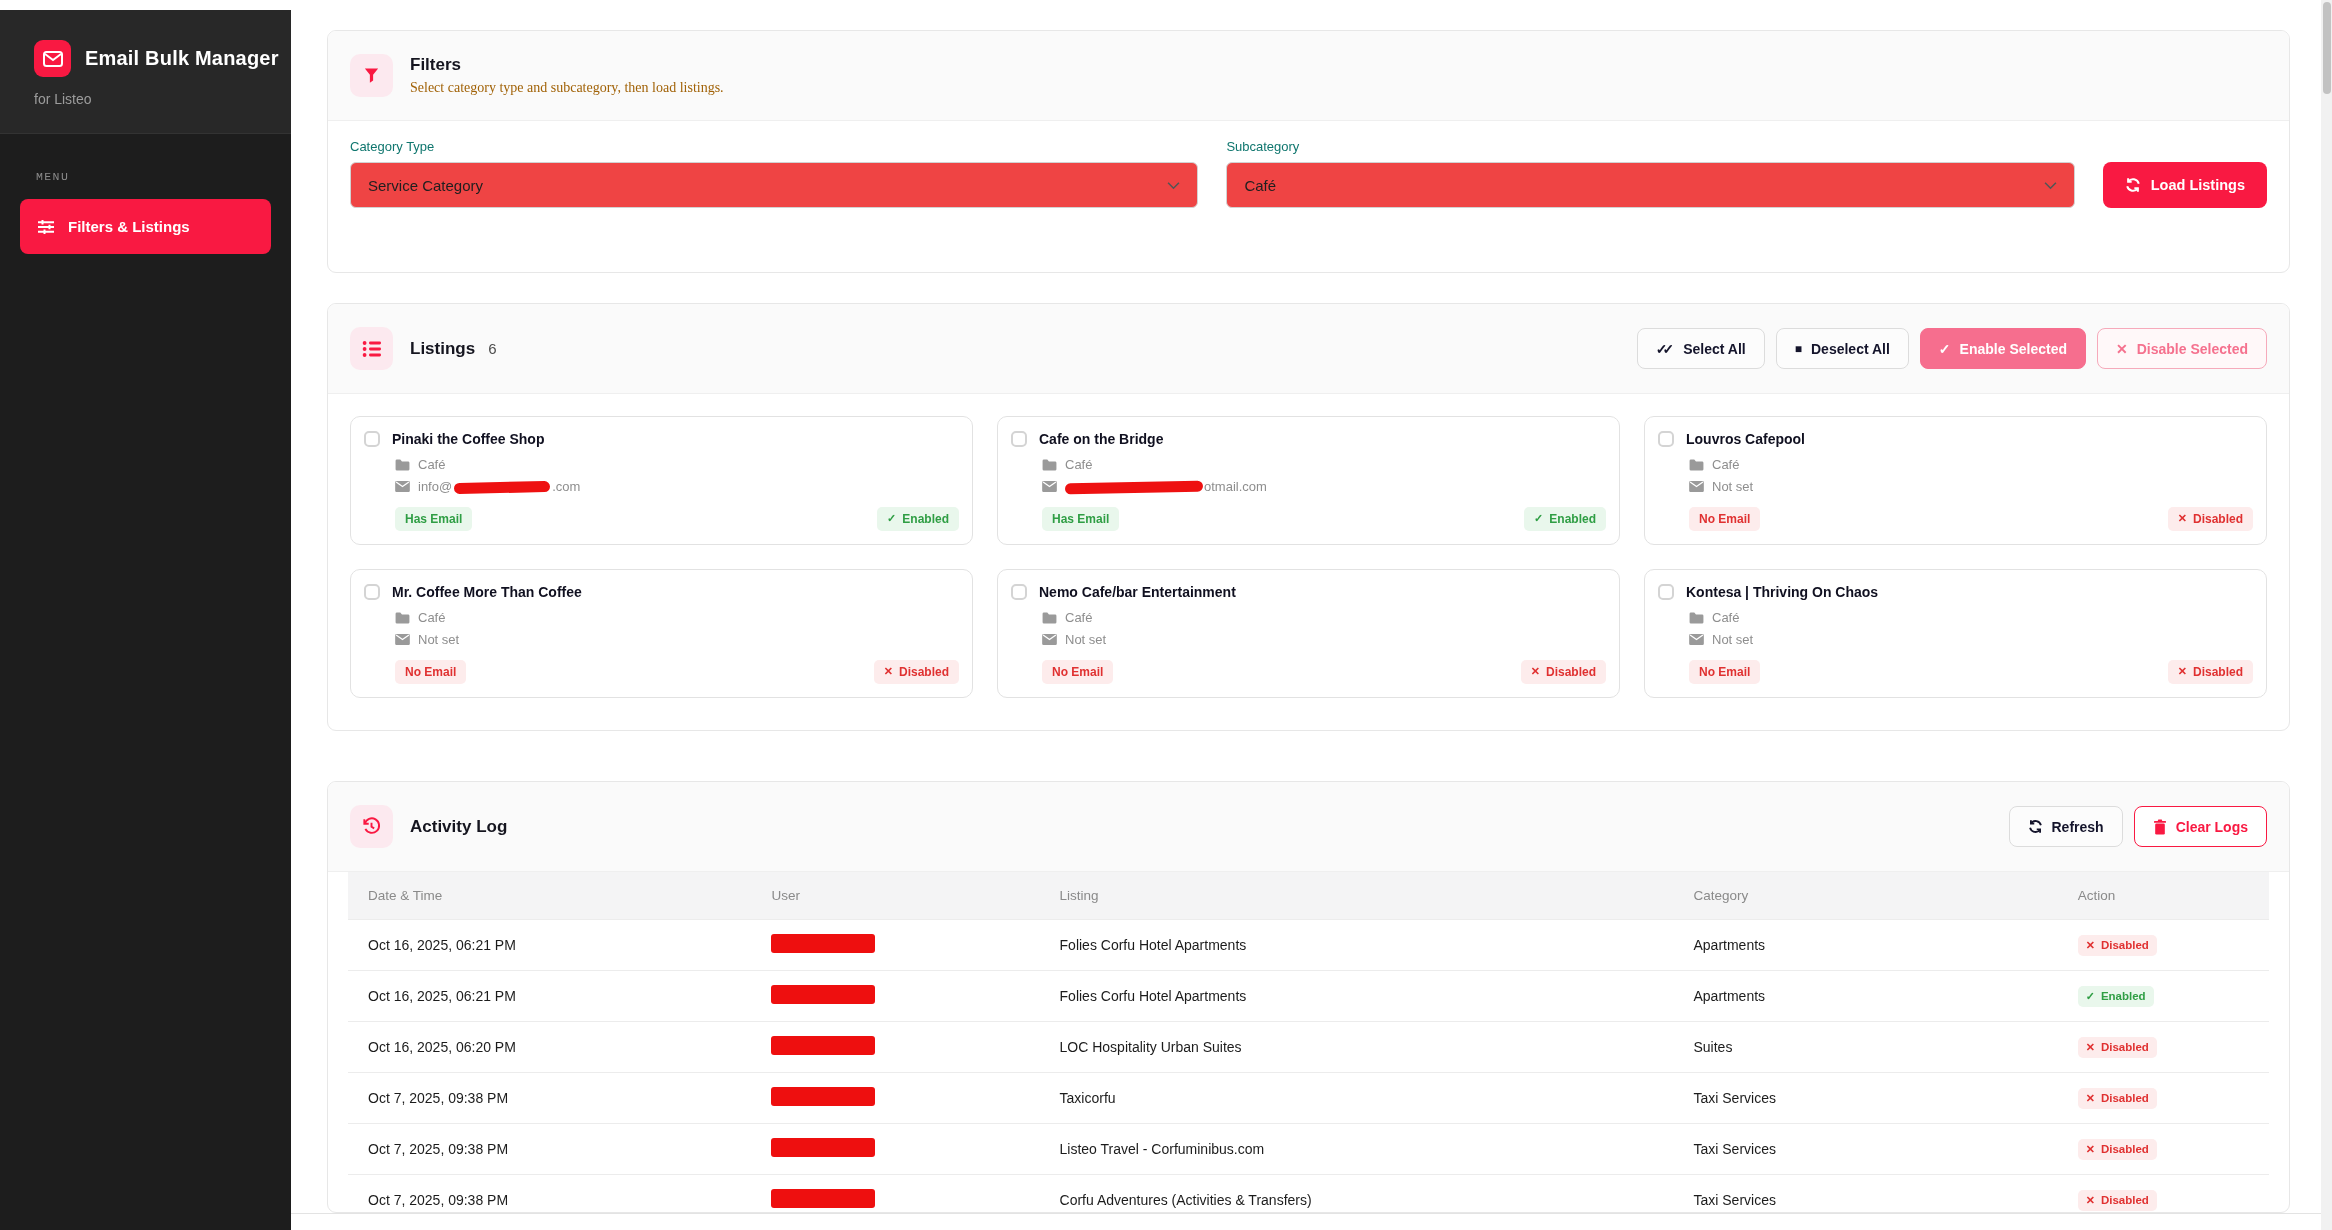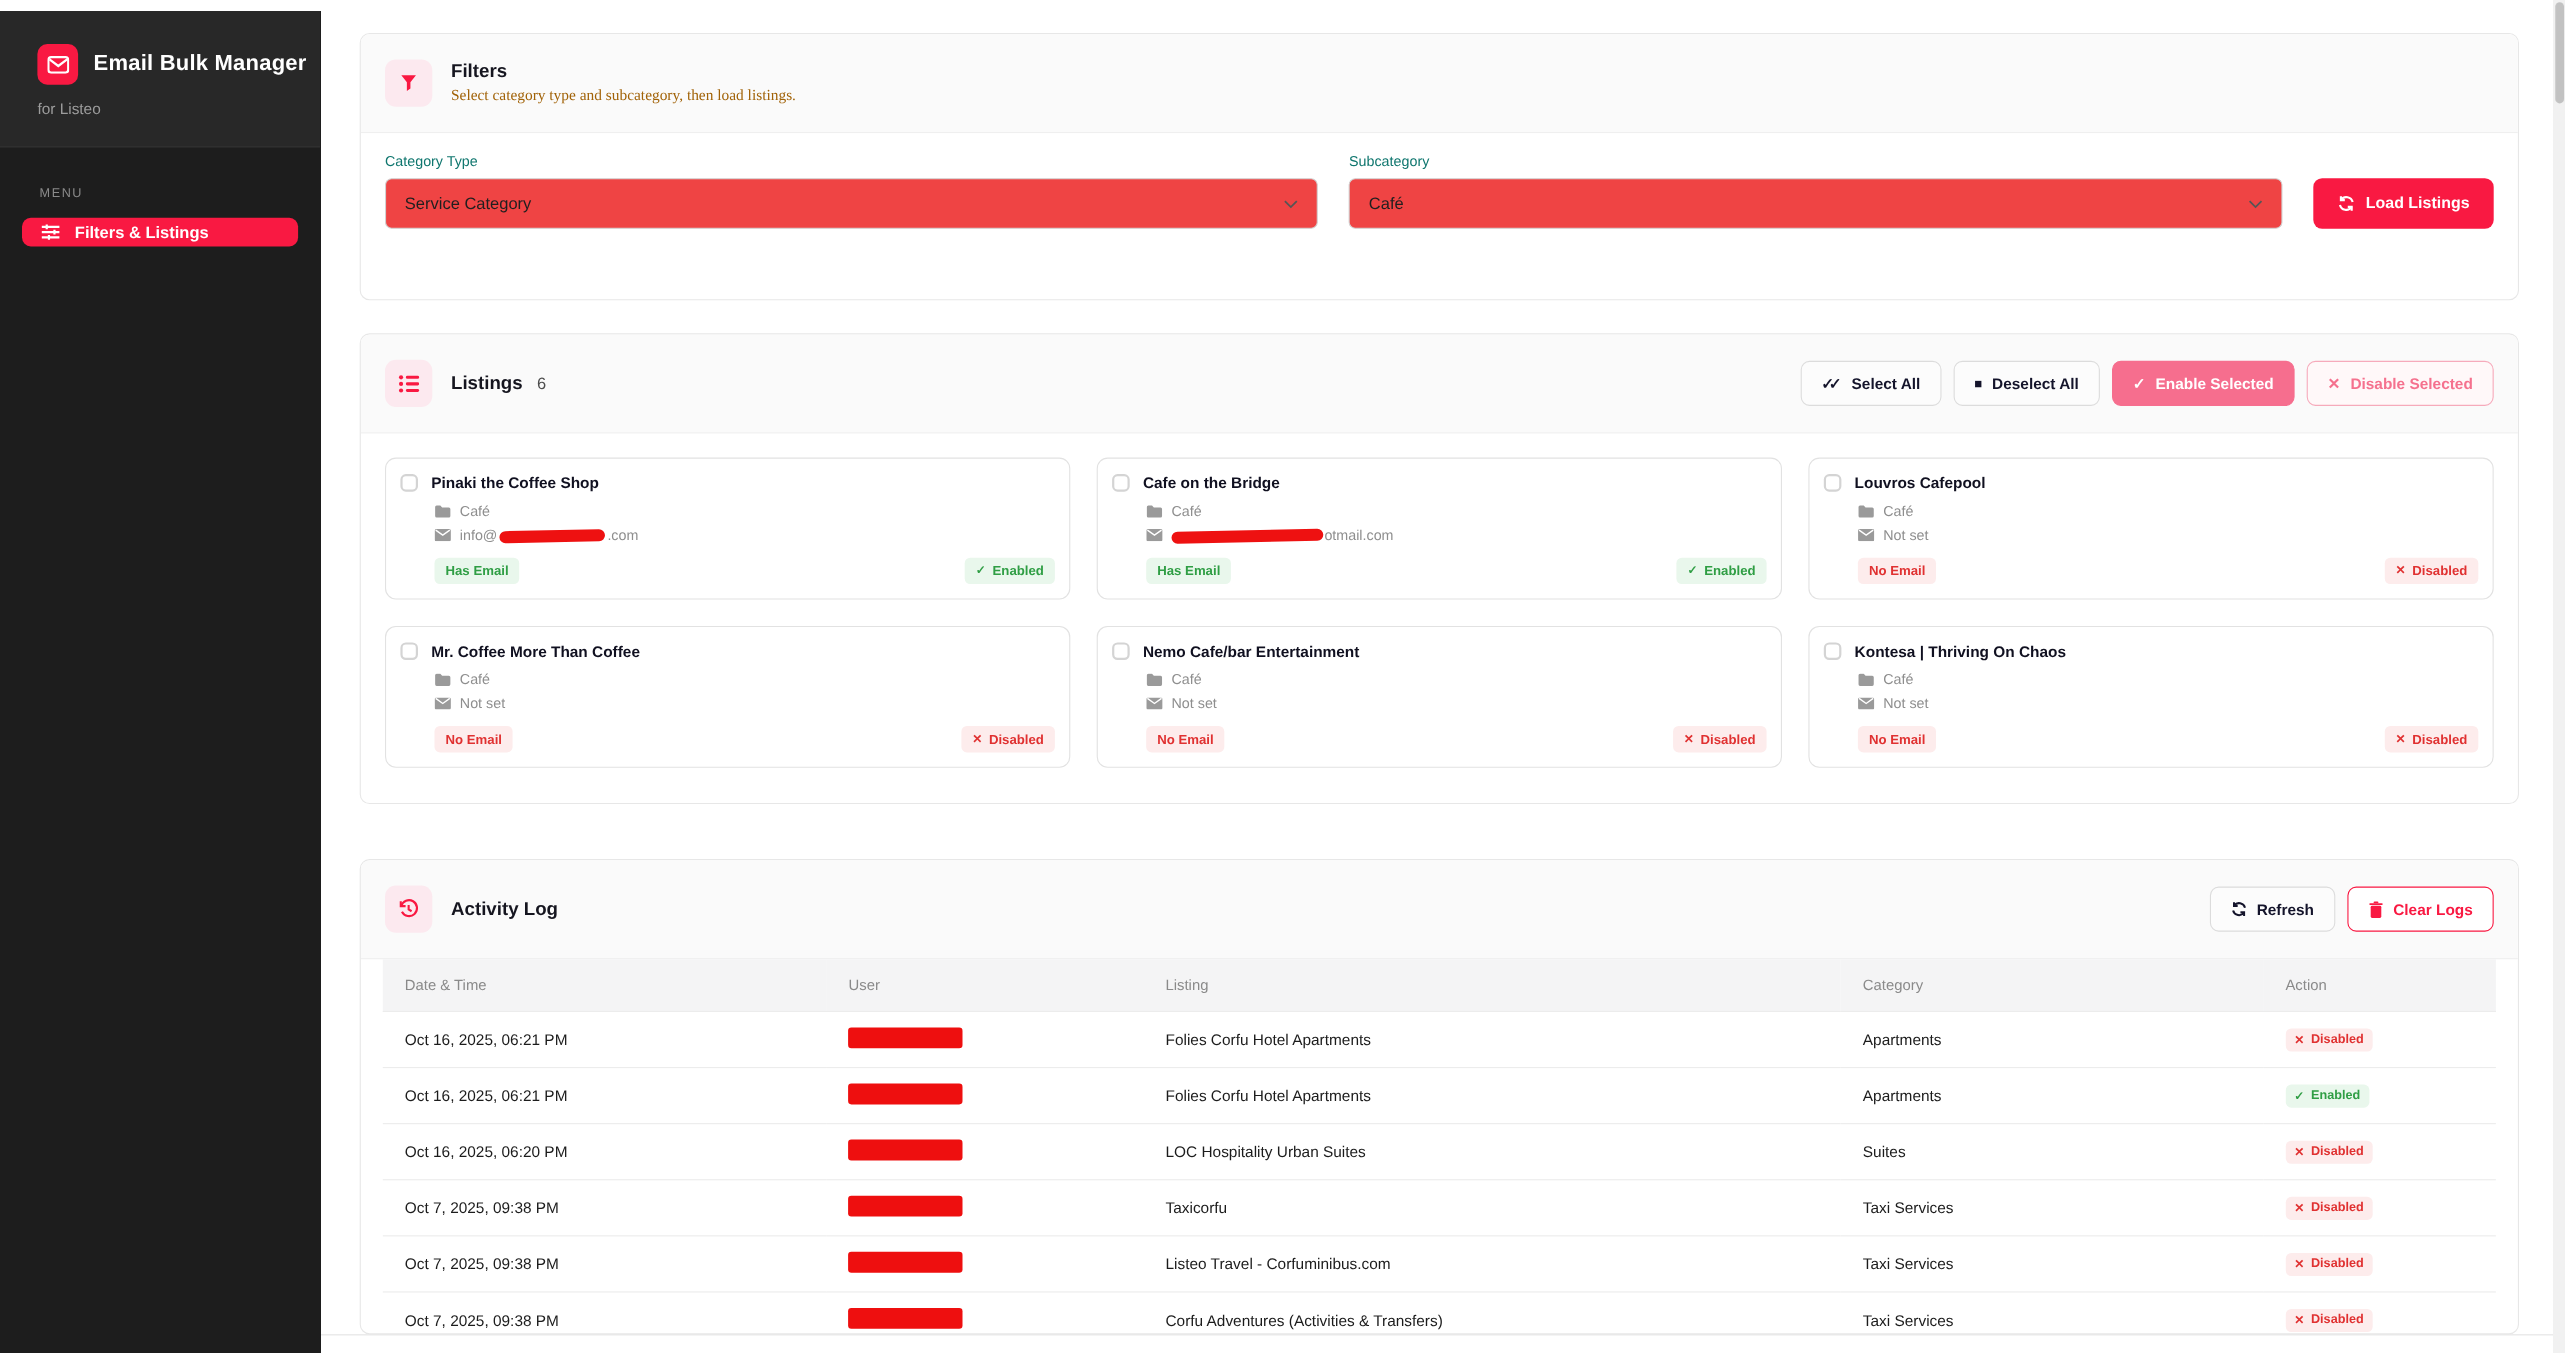--- a/index.html
+++ b/index.html
@@ -7,22 +7,22 @@
               font-family:"Liberation Sans", sans-serif; color:#1c1c28; }
 
   
   .sidebar { position:fixed; left:0; top:10px; width:291px; height:1230px; background:#1d1d1d; z-index:5; }
   .sidebar-header { background:#282828; padding:30px 34px 26px; border-bottom:1px solid #333; }
   .logo-row { display:flex; align-items:center; gap:14px; }
   .logo-tile { width:37px; height:37px; background:#f91942; border-radius:9px;
                display:flex; align-items:center; justify-content:center; flex:none; }
   .app-title { color:#fff; font-size:20px; font-weight:bold; letter-spacing:.2px; white-space:nowrap; }
   .app-sub { margin-top:14px; color:#9c9c9c; font-size:14px; }
-  .menu-label { margin:36px 0 16px 36px; color:#8a8a8a; font-size:11.5px; letter-spacing:1.4px; }
-  .menu-item { margin:16px 20px; height:26px; background:#f91942; border-radius:8px;
+  .menu-label { margin:36px 0 16px 36px; color:#8a8a8a; font-size:11.5px; letter-spacing:1.4px;font-family:Liberation Mono, monospace; }
+  .menu-item { margin:16px 20px; height:55px; background:#f91942; border-radius:8px;
                display:flex; align-items:center; gap:13px; padding:0 17px;
                color:#fff; font-weight:bold; font-size:15px; cursor:pointer; }
 
   
   .main { margin-left:291px; padding:30px 42px 0 36px; }
   .section-card { border:1px solid #e7e7e7; border-radius:9px; background:#fff; overflow:hidden; }
   .card-header { display:flex; align-items:center; gap:17px; background:#fafafa;
                  border-bottom:1px solid #efefef; padding:23px 22px; }
   .icon-tile { width:43px; height:43px; border-radius:10px; background:#fce9ef; color:#f91942;
                display:flex; align-items:center; justify-content:center; flex:none; }

